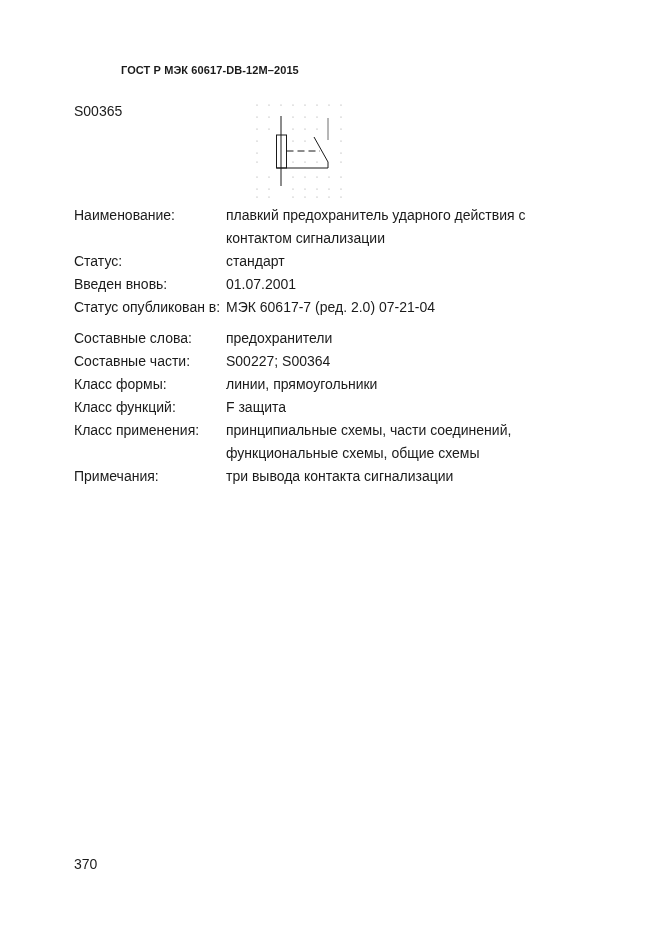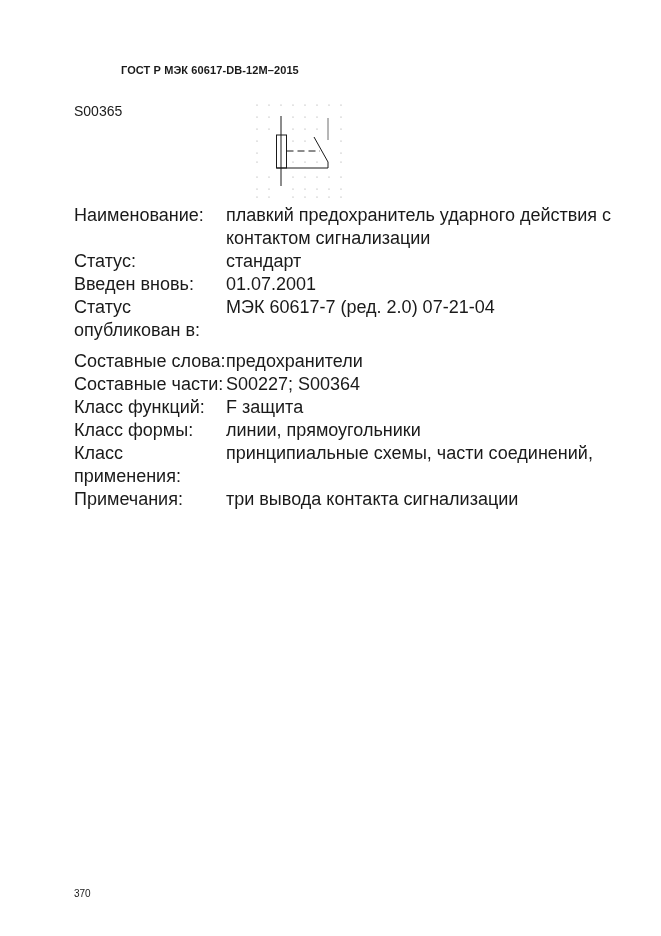--- a/index.html
+++ b/index.html
@@ -35,42 +35,42 @@
       position: absolute;
       left: 250px;
       top: 100px;
       width: 100px;
       height: 100px;
     }
     .props {
       position: absolute;
       left: 74px;
       top: 204px;
-      font-size: 18px;
+      font-size: 14px;
     }
     .row {
       display: flex;
       line-height: 23px;
     }
     .row .label {
       width: 152px;
       flex: 0 0 152px;
     }
     .row .value-lines {
       display: flex;
       flex-direction: column;
     }
     .gap {
       height: 8px;
     }
     .page-number {
       position: absolute;
       left: 74px;
-      top: 888px;
-      font-size: 10px;
+      top: 856px;
+      font-size: 14px;
     }
   </style>
 </head>
 <body>
 
 <div class="header">ГОСТ Р МЭК 60617-DB-12M–2015</div>
 
 <div class="symbol-code">S00365</div>
 
 <div class="symbol-figure">
@@ -183,35 +183,36 @@
       <div>предохранители</div>
     </div>
   </div>
   <div class="row">
     <div class="label">Составные части:</div>
     <div class="value-lines">
       <div>S00227; S00364</div>
     </div>
   </div>
   <div class="row">
+    <div class="label">Класс формы:</div>
+    <div class="value-lines">
+      <div>линии, прямоугольники</div>
+    </div>
+  </div>
+  <div class="row">
     <div class="label">Класс функций:</div>
     <div class="value-lines">
       <div>F защита</div>
     </div>
   </div>
   <div class="row">
-    <div class="label">Класс формы:</div>
-    <div class="value-lines">
-      <div>линии, прямоугольники</div>
-    </div>
-  </div>
-  <div class="row">
     <div class="label">Класс применения:</div>
     <div class="value-lines">
       <div>принципиальные схемы, части соединений,</div>
+      <div>функциональные схемы, общие схемы</div>
     </div>
   </div>
   <div class="row">
     <div class="label">Примечания:</div>
     <div class="value-lines">
       <div>три вывода контакта сигнализации</div>
     </div>
   </div>
 </div>
 

